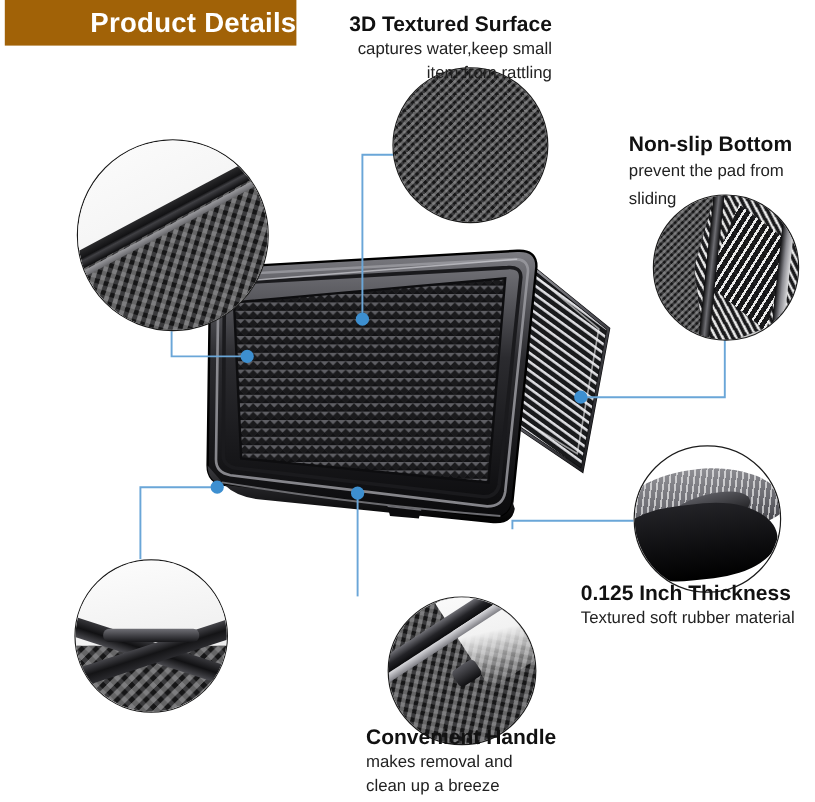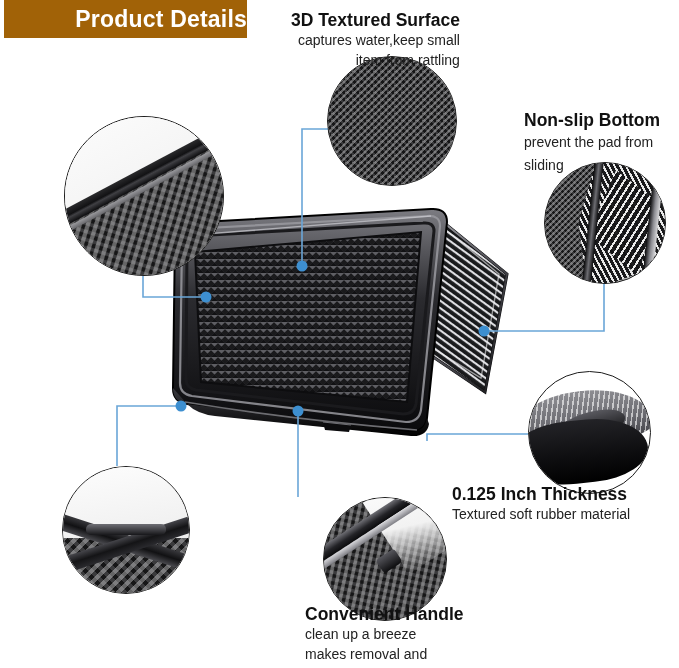--- a/index.html
+++ b/index.html
@@ -26,21 +26,21 @@
     font-size:17.5px;font-weight:bold;color:#111;line-height:1.22;white-space:nowrap;
   }
   .callout .sub{
     font-size:14px;font-weight:normal;color:#222;line-height:1.42;
   }
   .callout .sub div{white-space:nowrap;}
 
   .c-stripe   {left:44px;  top:64px;}
   .c-3d       {left:291px; top:10px;text-align:right;}
   .c-nonslip  {left:524px; top:68px;margin-top:42px;}
-  .c-thick    {left:452px; top:484px;}
+  .c-thick    {left:484px; top:484px;}
   .c-dbledge  {left:22px;  top:572px;}
   .c-handle   {left:305px; top:604px;}
 
   .c-nonslip .sub div{line-height:1.65;}
 
   
   .bubble{
     position:absolute;border-radius:50%;overflow:hidden;
     border:1.6px solid #1b1b1b;background:#efefef;
   }
@@ -366,18 +366,18 @@
   </div>
 
   <div class="callout c-dbledge">
     <div class="sub">
     </div>
   </div>
 
   <div class="callout c-handle">
     <div class="title">Convenient Handle</div>
     <div class="sub">
+      <div>makes removal and</div>
       <div>clean up a breeze</div>
-      <div>makes removal and</div>
     </div>
   </div>
 
 </div>
 
 </body></html>

